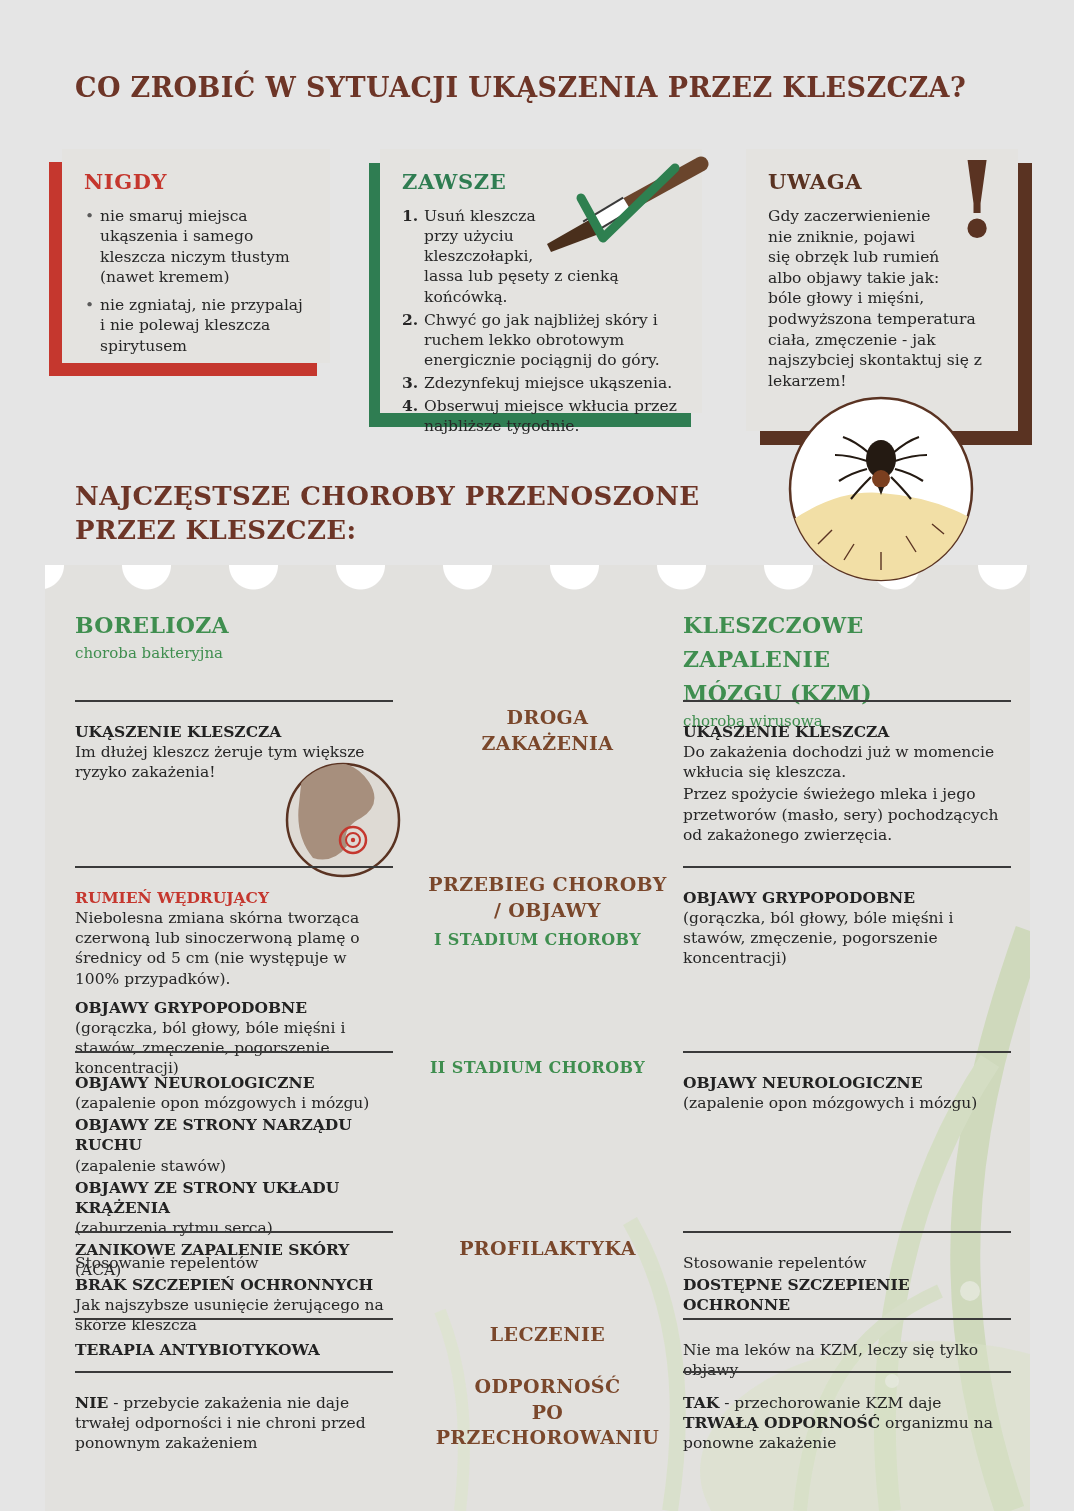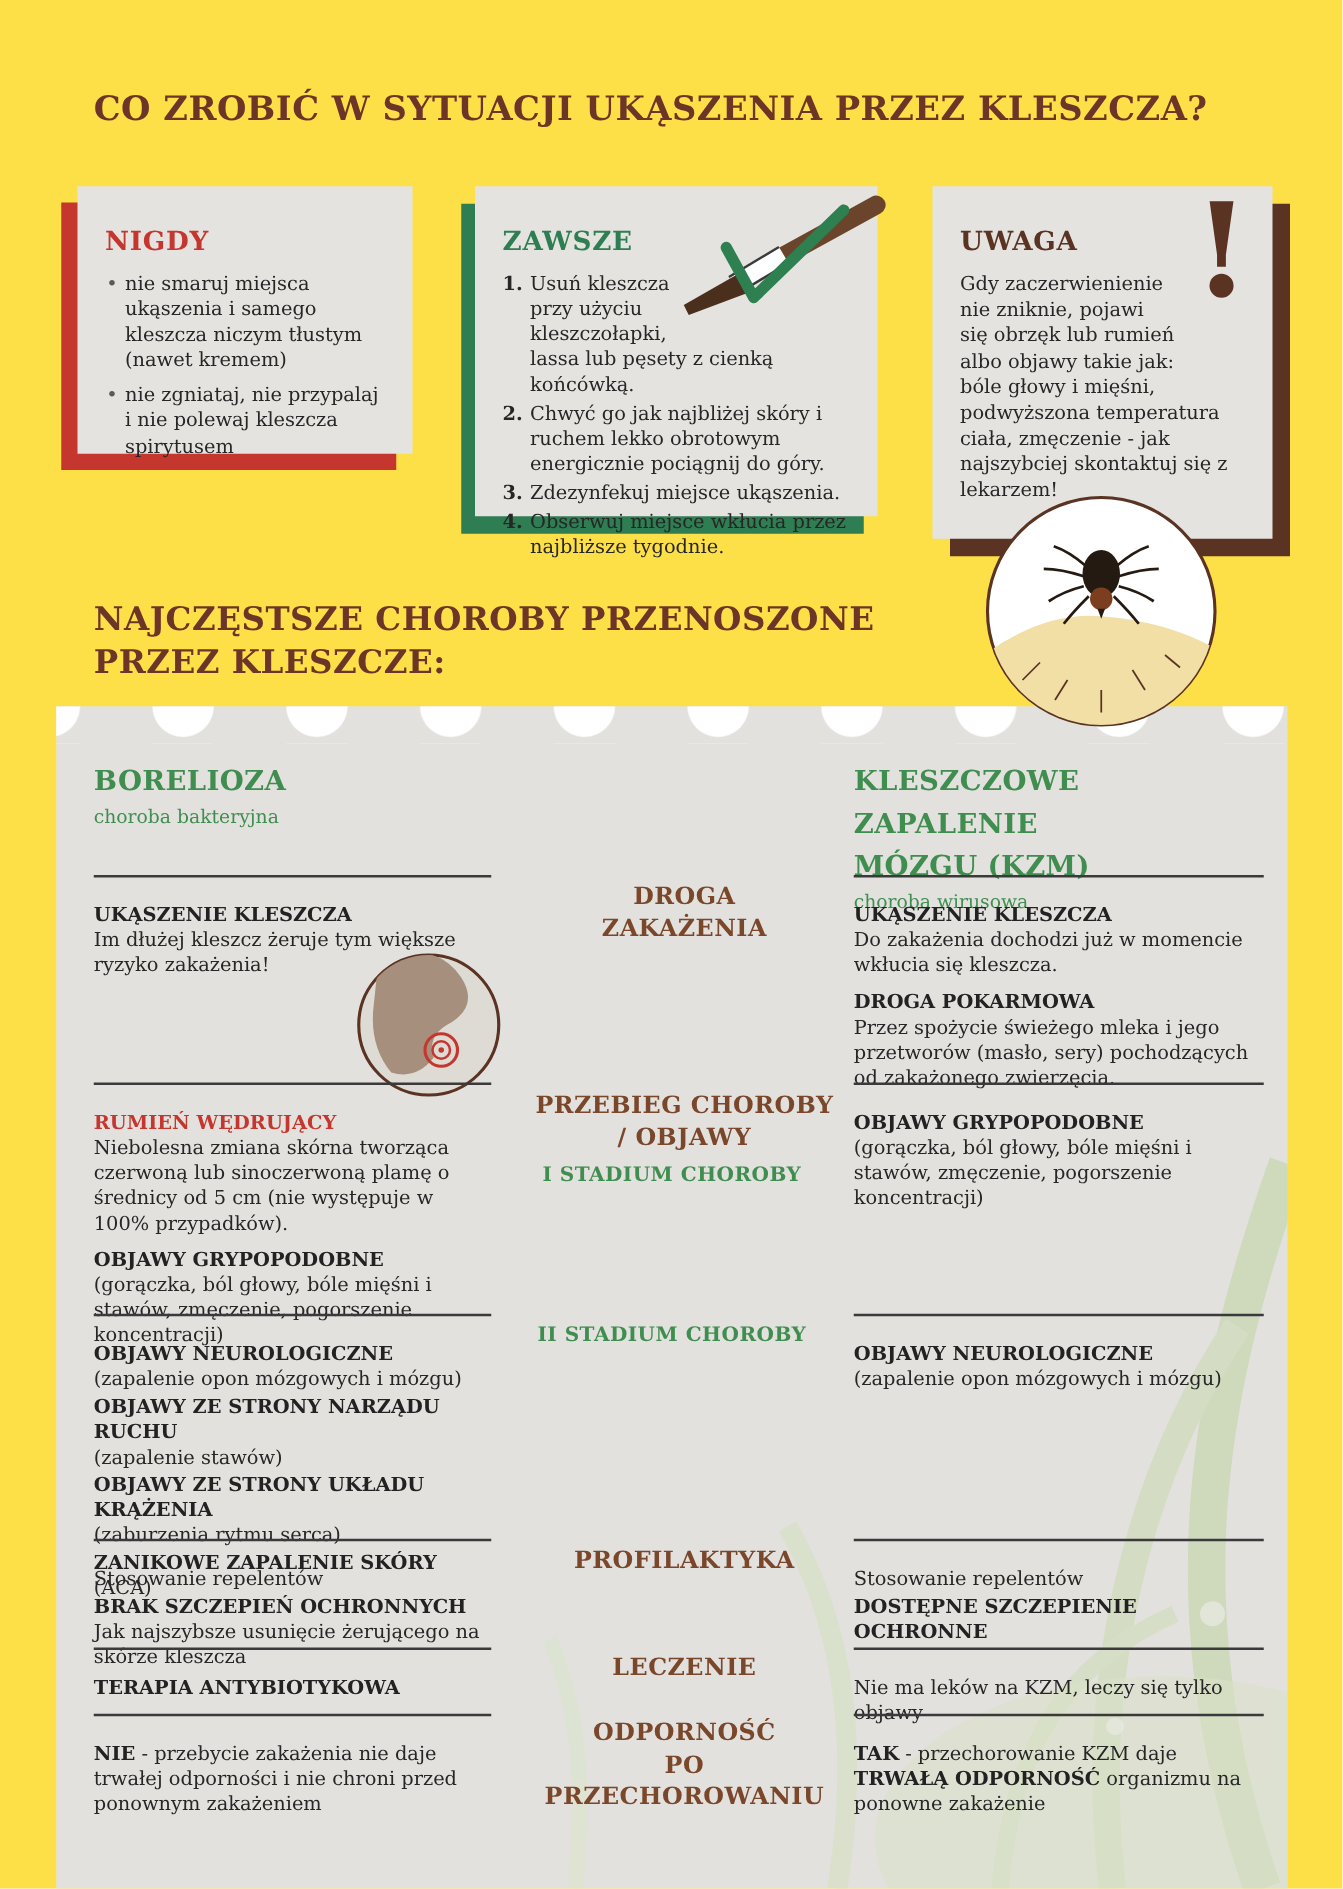--- a/index.html
+++ b/index.html
@@ -1,26 +1,26 @@
 <!DOCTYPE html>
 <html><head>
 <meta charset="utf-8">
 <style>
   * { margin:0; padding:0; box-sizing:border-box; }
   html,body { background:#ffffff; }
   body { font-family:"DejaVu Serif", serif; color:#262626; }
 
-  .page { position:relative; width:1074px; height:1511px; background:#fde047; overflow:hidden; }
+  .page { position:relative; width:1074px; height:1511px; background:#e5e5e5; overflow:hidden; }
 
   .page-title { position:absolute; left:75px; top:72px; font-size:27px; font-weight:bold;
                 color:#6d3527; letter-spacing:0.4px; }
 
   
   .box { position:absolute; background:#e4e3e0; padding:20px 22px; z-index:2; }
-  .box h2 { font-size:21px; font-weight:bold; margin-bottom:12px; letter-spacing:0.6px;margin-top:11px; }
+  .box h2 { font-size:21px; font-weight:bold; margin-bottom:12px; letter-spacing:0.6px; }
 
   .box-nigdy { left:62px; top:149px; width:268px; height:214px; box-shadow:-13px 13px 0 #c5372e; }
   .box-nigdy h2 { color:#c5372e; }
   .box-nigdy ul { list-style:none; }
   .box-nigdy li { position:relative; padding-left:16px; font-size:15.5px; line-height:1.32; margin-bottom:7px; }
   .box-nigdy li::before { content:"•"; position:absolute; left:1px; color:#5a5a5a; }
 
   .box-zawsze { left:380px; top:149px; width:322px; height:264px; box-shadow:-11px 14px 0 #2f7d52; }
   .box-zawsze h2 { color:#2f7d52; }
   .box-zawsze ol { list-style:none; counter-reset:step; }
@@ -180,21 +180,20 @@
   </div>
   <div class="abs mid-col" style="top:705px;">
     <div class="mid-h">
       <span>DROGA</span><br>
       <span>ZAKAŻENIA</span>
     </div>
   </div>
   <div class="abs right-col rule" style="top:700px;">
     <div class="h">UKĄSZENIE KLESZCZA</div>
     <div class="t">Do zakażenia dochodzi już w momencie wkłucia się kleszcza.</div>
-    <div class="h gap">DROGA POKARMOWA</div>
     <div class="t">Przez spożycie świeżego mleka i jego przetworów (masło, sery) pochodzących od zakażonego zwierzęcia.</div>
   </div>
 
   <svg class="erythema" viewBox="0 0 120 120">
     <defs>
         <clipPath id="er">
           <circle cx="60" cy="60" r="56"></circle>
         </clipPath>
       </defs>
     <circle cx="60" cy="60" r="56" fill="#dedad4" stroke="#5a3322" stroke-width="2.5"></circle>

